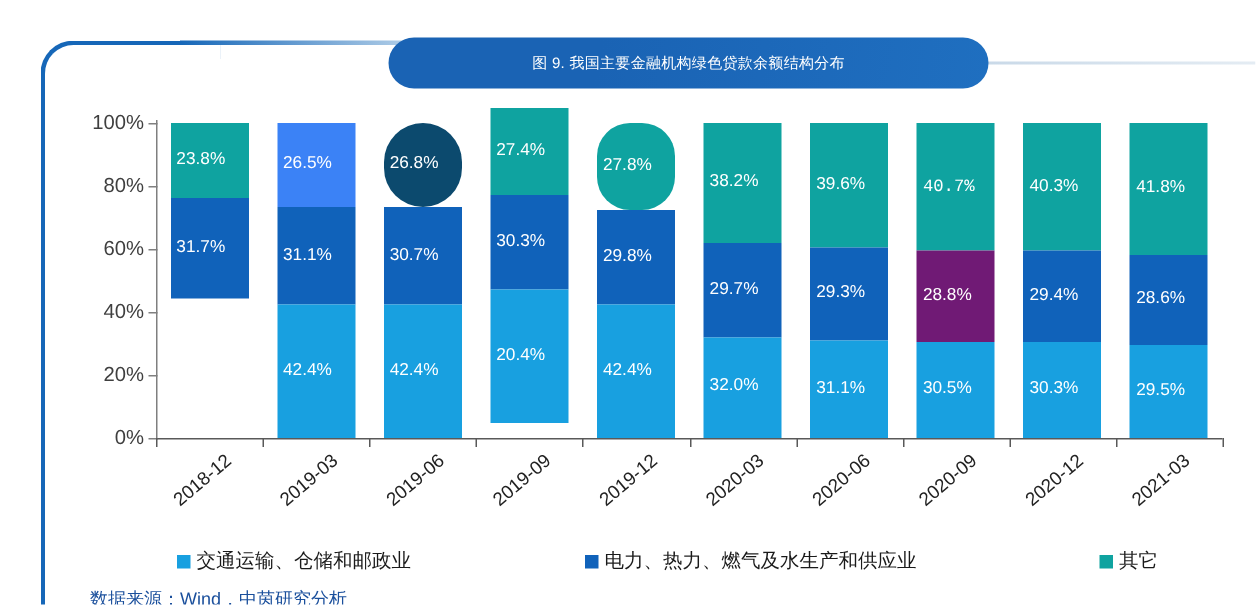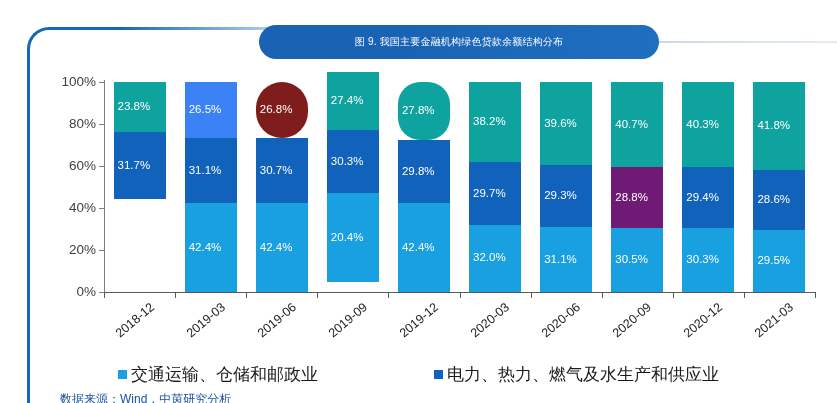--- a/index.html
+++ b/index.html
@@ -141,21 +141,21 @@
     position: absolute;
     left: 104px; top: 363px;
     width: 711px; height: 22px;
     display: flex;
     align-items: center;
   }
   .legend-item {
     display: flex;
     align-items: center;
     white-space: nowrap;
-    font-size: 17px;
+    font-size: 13px;
     color: #1a1a1a;
   }
   .legend-item.i0 { margin-left: 14px; }
   .legend-item.i1 { margin-left: 116px; }
   .legend-item.i2 { margin-left: 122px; }
   .legend-swatch {
     width: 9px; height: 9px;
     margin-right: 4px;
     display: inline-block;
   }
@@ -224,21 +224,21 @@
             <span class="seg-label">26.5%</span>
           </div>
           <div class="seg power" style="height: 65.31px; background: rgb(16, 98, 186);">
             <span class="seg-label">31.1%</span>
           </div>
           <div class="seg trans" style="height: 89.04px; background: rgb(24, 160, 224);">
             <span class="seg-label">42.4%</span>
           </div>
         </div>
         <div class="bar" style="left: 255.75px; top: 82px; height: 210px;">
-          <div class="seg other" style="height: 56.28px; background: #7f1d1d; border-radius: 26px;">
+          <div class="seg other" style="height: 56.28px; background: #0c4a6e; border-radius: 26px;">
             <span class="seg-label">26.8%</span>
           </div>
           <div class="seg power" style="height: 64.47px; background: rgb(16, 98, 186);">
             <span class="seg-label">30.7%</span>
           </div>
           <div class="seg trans" style="height: 89.04px; background: rgb(24, 160, 224);">
             <span class="seg-label">42.4%</span>
           </div>
         </div>
         <div class="bar" style="left: 326.85px; top: 72px; height: 210px; border-radius: 16px;">
@@ -279,21 +279,21 @@
             <span class="seg-label">39.6%</span>
           </div>
           <div class="seg power" style="height: 61.53px; background: rgb(16, 98, 186);">
             <span class="seg-label">29.3%</span>
           </div>
           <div class="seg trans" style="height: 65.31px; background: rgb(24, 160, 224);">
             <span class="seg-label">31.1%</span>
           </div>
         </div>
         <div class="bar" style="left: 611.25px; top: 82px; height: 210px;">
-          <div class="seg other" style="height: 85.47px; background: rgb(15, 163, 160);">
+          <div class="seg other" style="height: 85.47px; background: rgb(15, 163, 160); font-family: Liberation Mono, monospace;">
             <span class="seg-label">40.7%</span>
           </div>
           <div class="seg power" style="height: 60.48px; background: #701a75;">
             <span class="seg-label">28.8%</span>
           </div>
           <div class="seg trans" style="height: 64.05px; background: rgb(24, 160, 224);">
             <span class="seg-label">30.5%</span>
           </div>
         </div>
         <div class="bar" style="left: 682.35px; top: 82px; height: 210px;">

